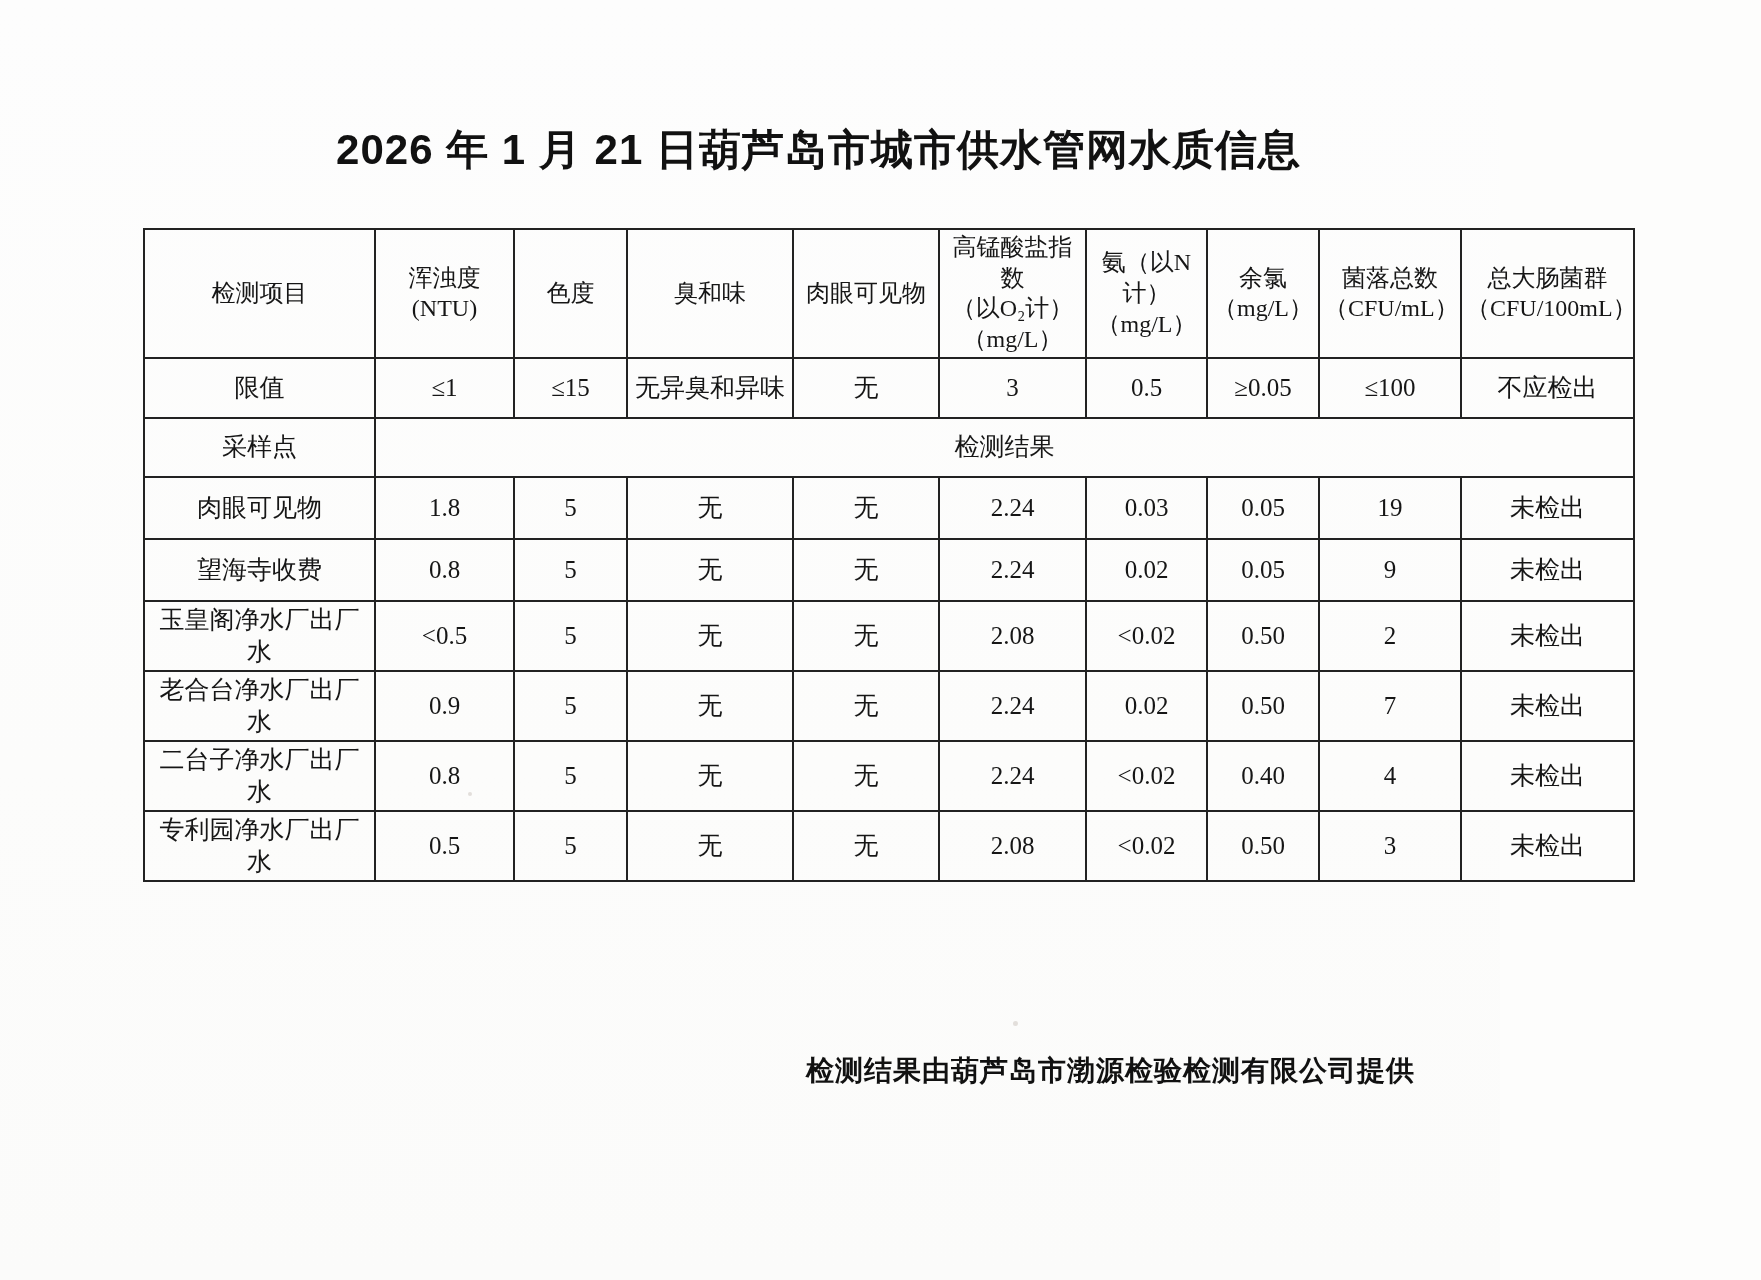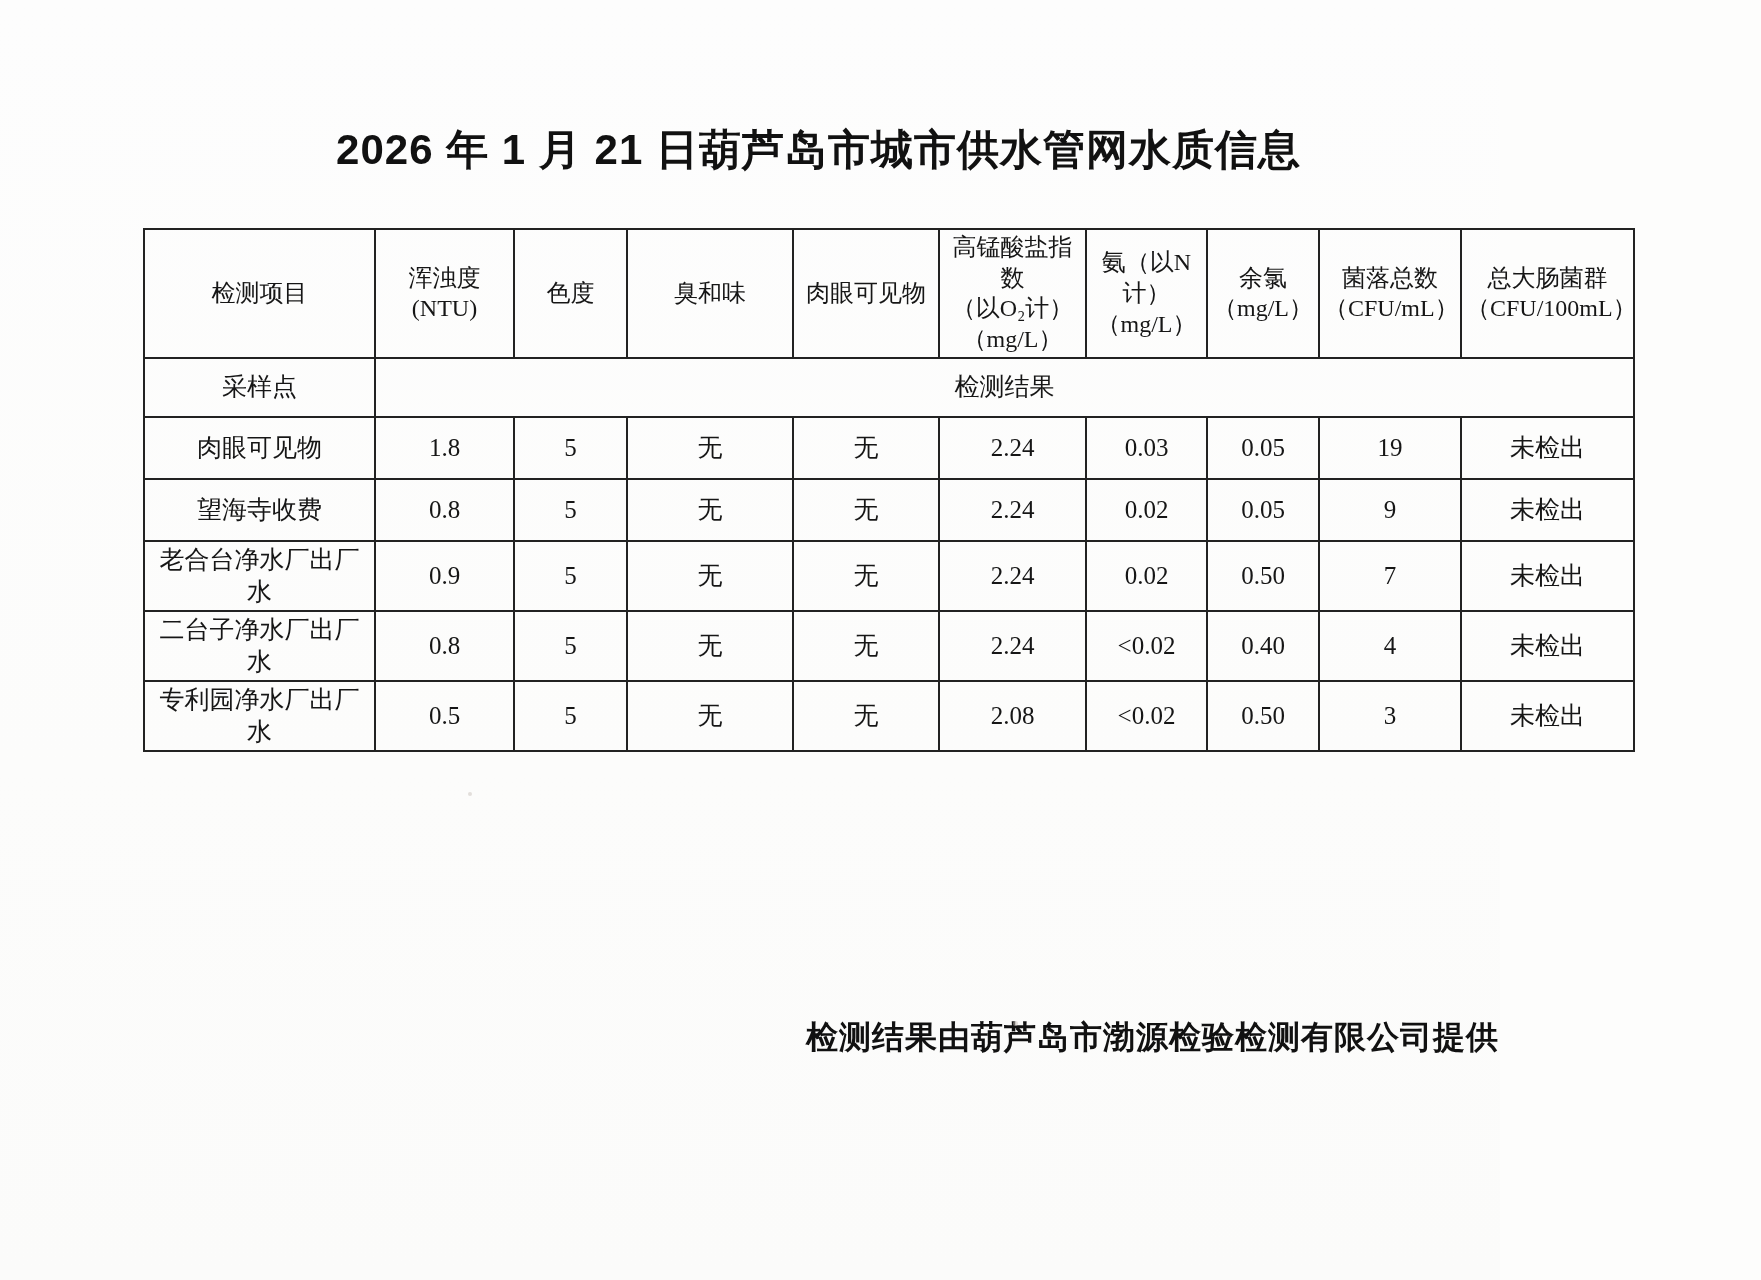--- a/index.html
+++ b/index.html
@@ -51,24 +51,24 @@
     line-height: 1.28;
     overflow: hidden;
   }
   tr.header-row td { height: 91px; font-size: 24px; }
   tr.limits-row td { height: 54px; }
   tr.section-row td { height: 53px; }
   tr.data-row td { height: 56px; }
   .footer-note {
     position: absolute;
     left: 806px;
-    top: 1016px;
+    top: 1052px;
     font-family: "Liberation Sans", "DejaVu Sans", sans-serif;
     font-weight: bold;
-    font-size: 32px;
+    font-size: 28px;
     letter-spacing: 1px;
     color: #111;
     white-space: nowrap;
   }
   
   .speck { position: absolute; border-radius: 50%; background: #c9c2bc; opacity: .5; }
   .speck.s1 { left: 1013px; top: 1021px; width: 5px; height: 5px; }
   .speck.s2 { left: 468px; top: 792px; width: 4px; height: 4px; }
 </style>
 </head>
@@ -103,20 +103,32 @@
 （mg/L）</td>
           <td>氨（以N计）
 （mg/L）</td>
           <td>余氯
 （mg/L）</td>
           <td>菌落总数
 （CFU/mL）</td>
           <td>总大肠菌群
 （CFU/100mL）</td>
         </tr>
+        <tr class="limits-row">
+          <td>限值</td>
+          <td>≤1</td>
+          <td>≤15</td>
+          <td>无异臭和异味</td>
+          <td>无</td>
+          <td>3</td>
+          <td>0.5</td>
+          <td>≥0.05</td>
+          <td>≤100</td>
+          <td>不应检出</td>
+        </tr>
         <tr class="section-row">
           <td>采样点</td>
           <td colspan="9">检测结果</td>
         </tr>
         <tr class="data-row">
           <td>肉眼可见物</td>
           <td>1.8</td>
           <td>5</td>
           <td>无</td>
           <td>无</td>
@@ -129,20 +141,32 @@
         <tr class="data-row">
           <td>望海寺收费</td>
           <td>0.8</td>
           <td>5</td>
           <td>无</td>
           <td>无</td>
           <td>2.24</td>
           <td>0.02</td>
           <td>0.05</td>
           <td>9</td>
+          <td>未检出</td>
+        </tr>
+        <tr class="data-row">
+          <td>玉皇阁净水厂出厂水</td>
+          <td>&lt;0.5</td>
+          <td>5</td>
+          <td>无</td>
+          <td>无</td>
+          <td>2.08</td>
+          <td>&lt;0.02</td>
+          <td>0.50</td>
+          <td>2</td>
           <td>未检出</td>
         </tr>
         <tr class="data-row">
           <td>老合台净水厂出厂水</td>
           <td>0.9</td>
           <td>5</td>
           <td>无</td>
           <td>无</td>
           <td>2.24</td>
           <td>0.02</td>

